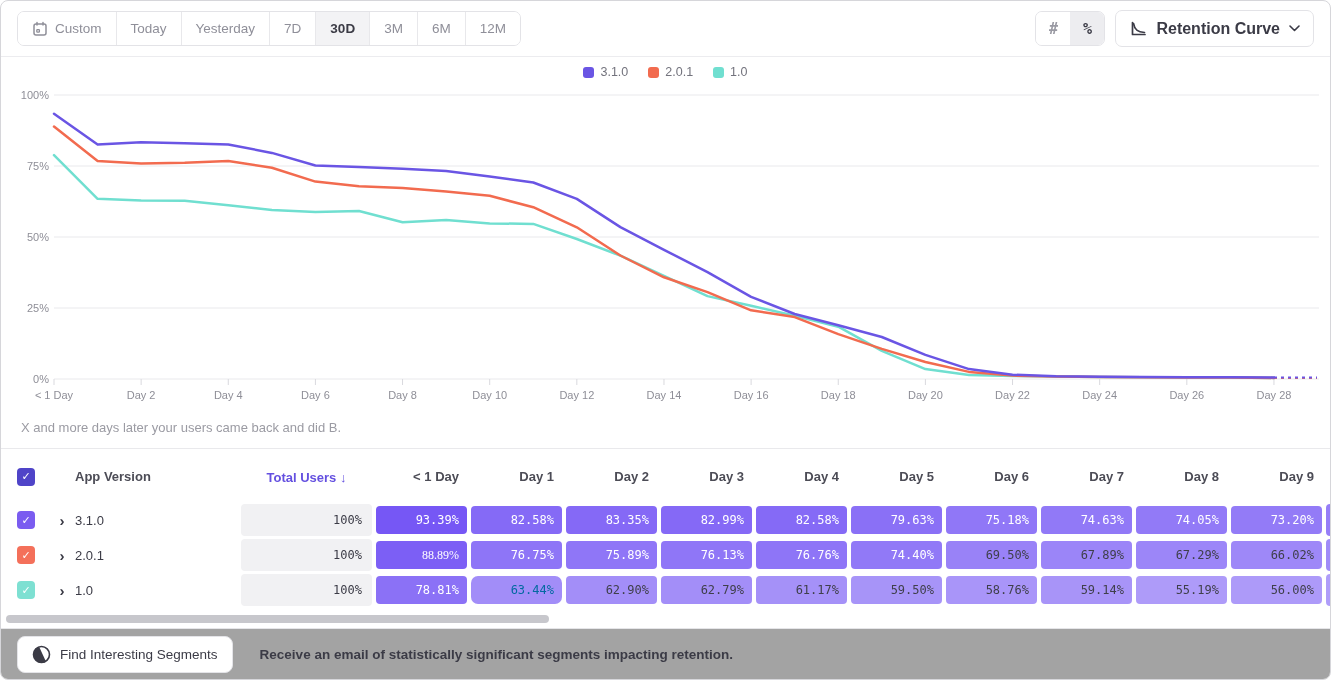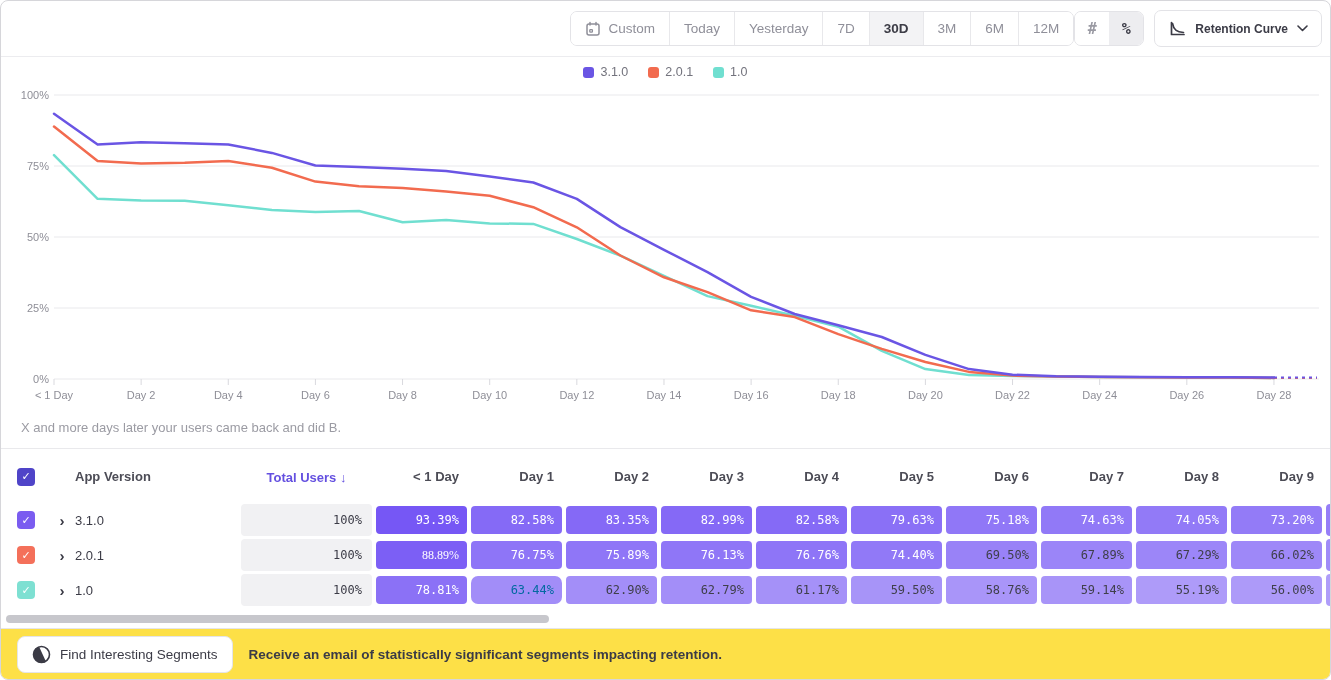--- a/index.html
+++ b/index.html
@@ -2,36 +2,36 @@
 <html><head>
 <meta charset="utf-8">
 <style>
   * { box-sizing: border-box; margin: 0; padding: 0; }
   html,body { background:#fff; }
   body { width:1331px; height:680px; font-family:"Liberation Sans", sans-serif; color:#3c3c46; }
   .app { width:1331px; height:680px; border:1px solid #d6d6da; border-radius:8px; overflow:hidden;
          display:flex; flex-direction:column; background:#fff; }
 
   
-  .toolbar { height:56px; flex:0 0 56px; display:flex; align-items:center; justify-content:flex-end;
-             padding:0 8px; border-bottom:1px solid #ececef; }
+  .toolbar { height:56px; flex:0 0 56px; display:flex; align-items:center; justify-content:space-between;
+             padding:0 16px; border-bottom:1px solid #ececef; }
   .range-group { display:inline-flex; border:1px solid #e3e3e7; border-radius:7px; overflow:hidden; background:#fff; }
   .range-btn { display:flex; align-items:center; gap:7px; height:33px; padding:0 14px; font-size:13.5px;
                color:#8f8f99; background:#fff; border:none; border-left:1px solid #e8e8eb; cursor:pointer;
                font-family:"Liberation Sans", sans-serif; }
   .range-btn:first-child { border-left:none; }
   .range-btn.selected { background:#f3f3f5; color:#3c3c46; font-weight:700; }
   .toolbar-right { display:flex; align-items:center; gap:10px; }
   .fmt-group { display:inline-flex; border:1px solid #e3e3e7; border-radius:7px; overflow:hidden; }
   .fmt-btn { width:34px; height:33px; display:flex; align-items:center; justify-content:center;
              font-size:15px; font-weight:700; color:#9a9aa3; background:#fff; border:none; cursor:pointer;
              font-family:"DejaVu Sans Mono", monospace; }
   .fmt-btn.selected { background:#ededf0; color:#3b3b46; }
   .chart-type-btn { display:flex; align-items:center; gap:9px; height:37px; padding:0 13px;
-                    border:1px solid #e3e3e7; border-radius:7px; background:#fff; font-size:12px;
+                    border:1px solid #e3e3e7; border-radius:7px; background:#fff; font-size:16px;
                     font-weight:700; color:#3b3b46; cursor:pointer; font-family:"Liberation Sans", sans-serif; }
 
   
   .chart-section { flex:0 0 auto; }
   .legend { display:flex; justify-content:center; align-items:center; gap:20px; margin-top:6px; height:18px; }
   .legend-item { display:flex; align-items:center; gap:6px; font-size:12.5px; color:#73737d; }
   .legend-swatch { width:11px; height:11px; border-radius:3px; display:inline-block; }
   .caption { color:#9b9ba3; font-size:13px; margin-top:9px;padding-left:20px; }
 
   
@@ -53,22 +53,22 @@
   .col-day { width:91px; margin-left:4px; flex:0 0 91px; height:28px; }
   .t-header .col-day { height:auto; text-align:right; padding-right:8px; }
   .day-cell { width:100%; height:100%; border-radius:4px; display:flex; align-items:center;
               justify-content:flex-end; padding-right:8px; font-family:"DejaVu Sans Mono", monospace;
               font-size:12px; cursor:default; }
   .stub-cell { width:12px; margin-left:4px; flex:0 0 12px; height:32px; border-radius:4px; }
 
   
   .scroll-row { height:19px; flex:0 0 19px; display:flex; align-items:center; }
   .scroll-thumb { margin-left:5px; width:543px; height:8px; border-radius:4px; background:#c7c7cc; cursor:grab; }
-  .footer { flex:1 1 auto; background:#fde047; border-top:1px solid #e5e5e8; display:flex;
-            align-items:center; padding:0 16px; gap:16px; }
+  .footer { flex:1 1 auto; background:#a3a3a3; border-top:1px solid #e5e5e8; display:flex;
+            align-items:center; padding:0 16px; gap:27px; }
   .segments-btn { display:flex; align-items:center; gap:9px; height:37px; padding:0 14px; background:#fff;
                   border:1px solid #e4e4e8; border-radius:8px; font-size:13.5px; font-weight:400;
                   color:#3b3b46; cursor:pointer; font-family:"Liberation Sans", sans-serif; }
   .footer-note { font-size:13.5px; font-weight:700; color:#3b3b46; }
   svg text { font-family:"Liberation Sans", sans-serif; }
 </style>
 </head>
 <body>
 
 <div class="app">

